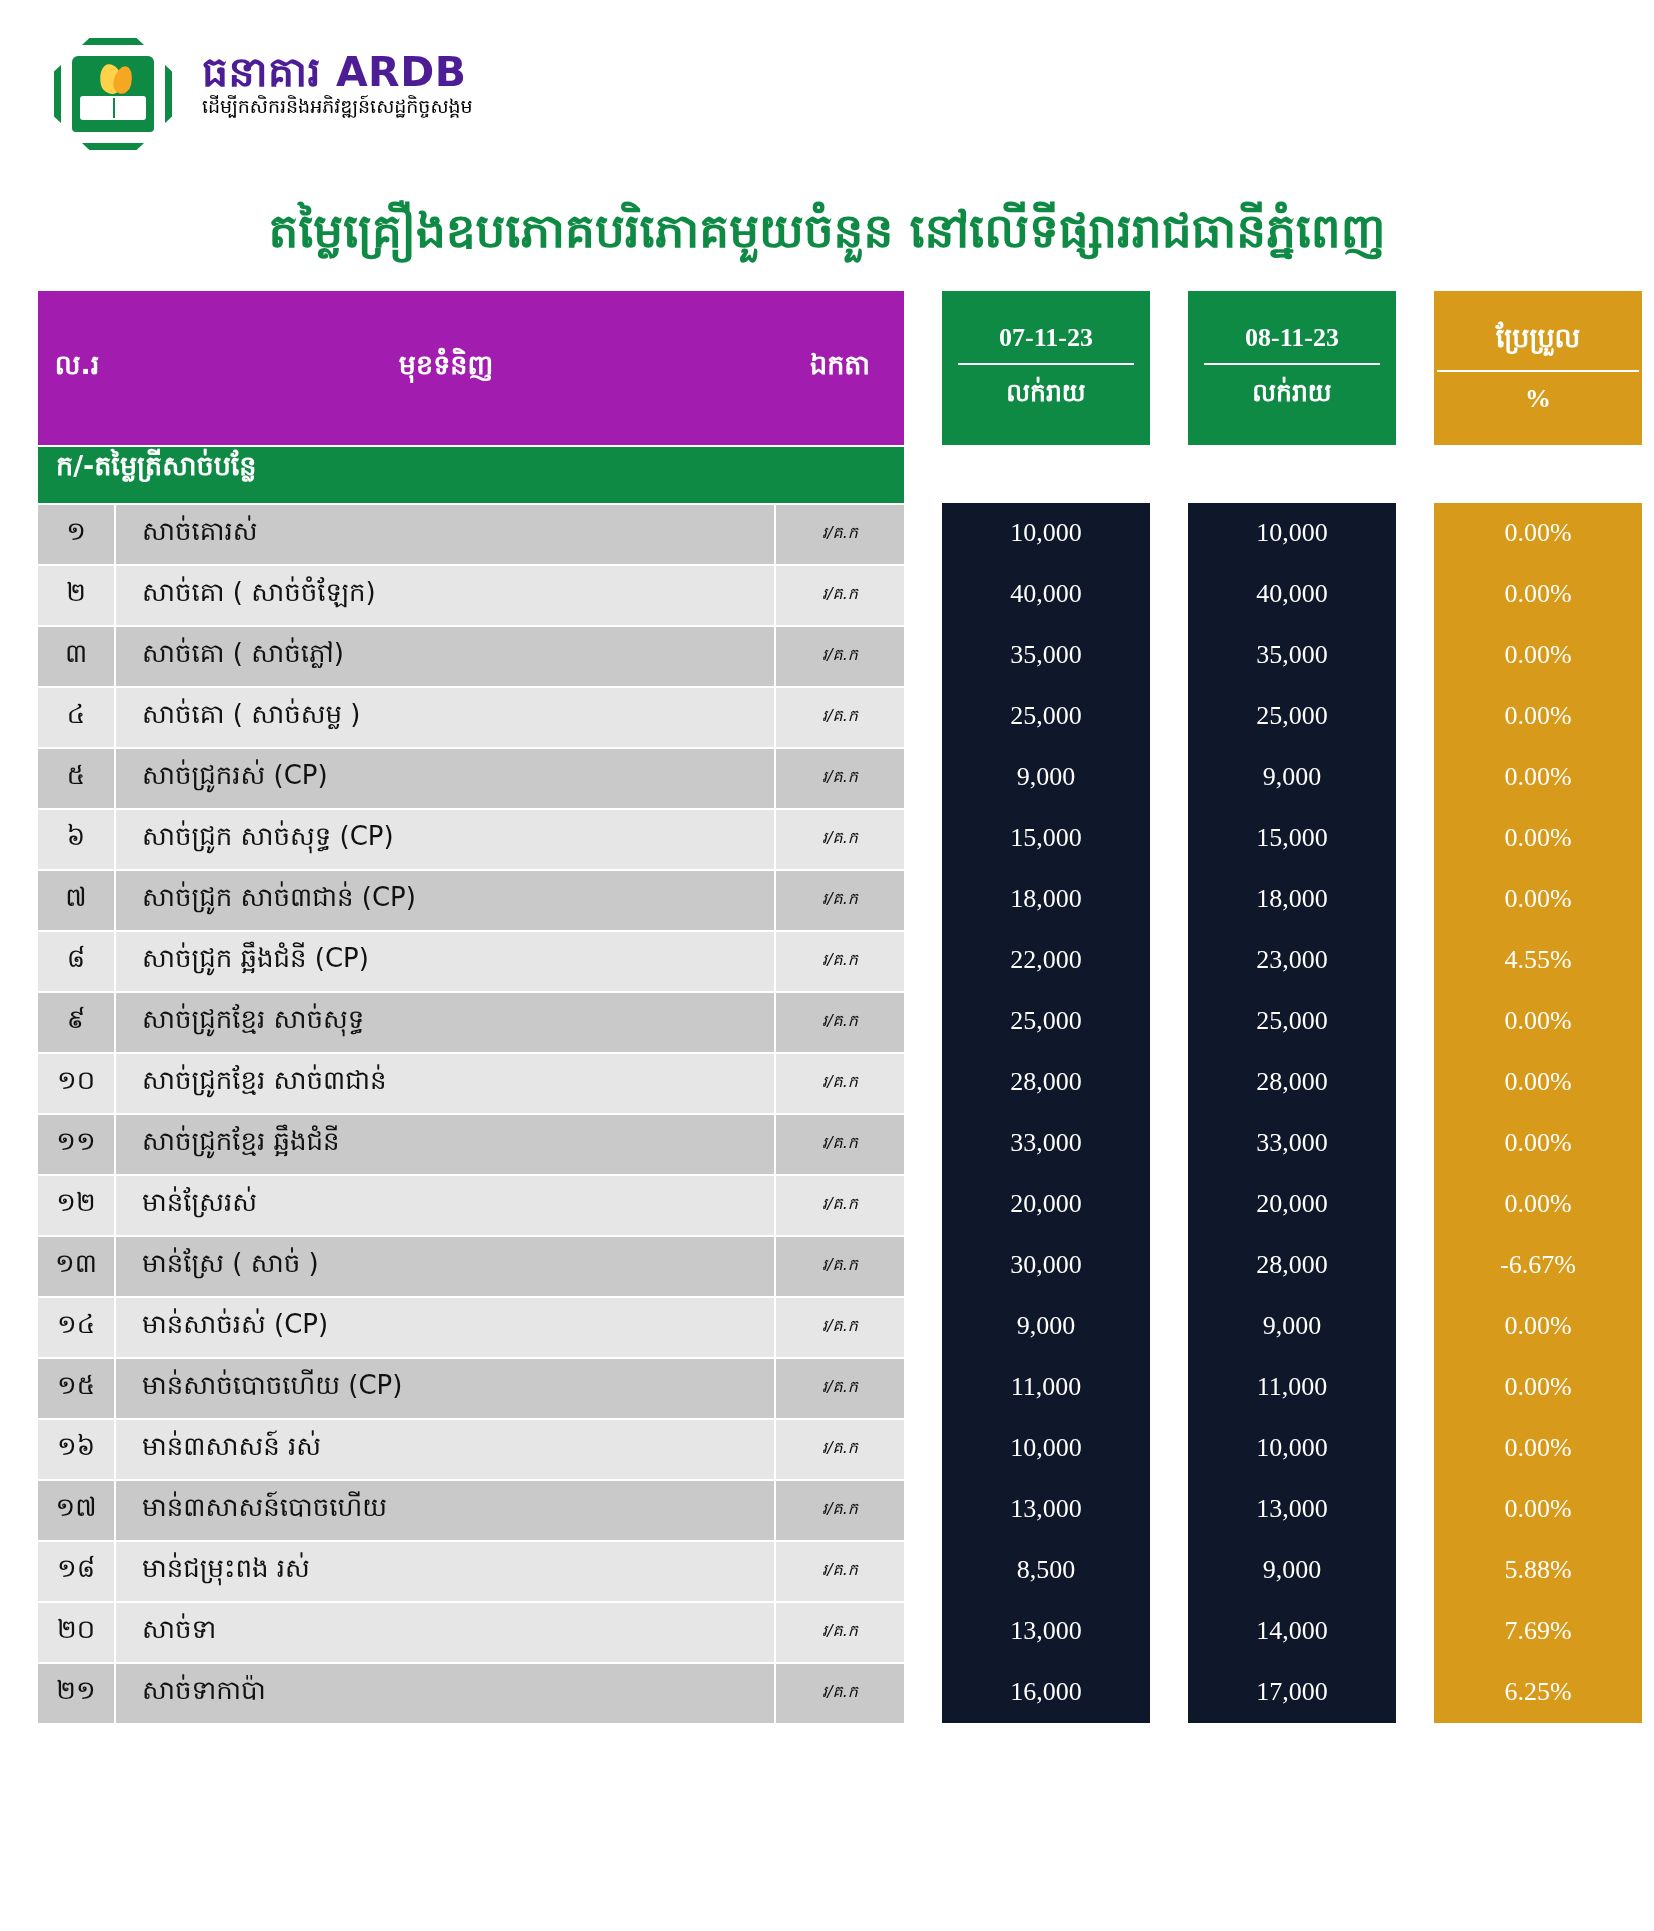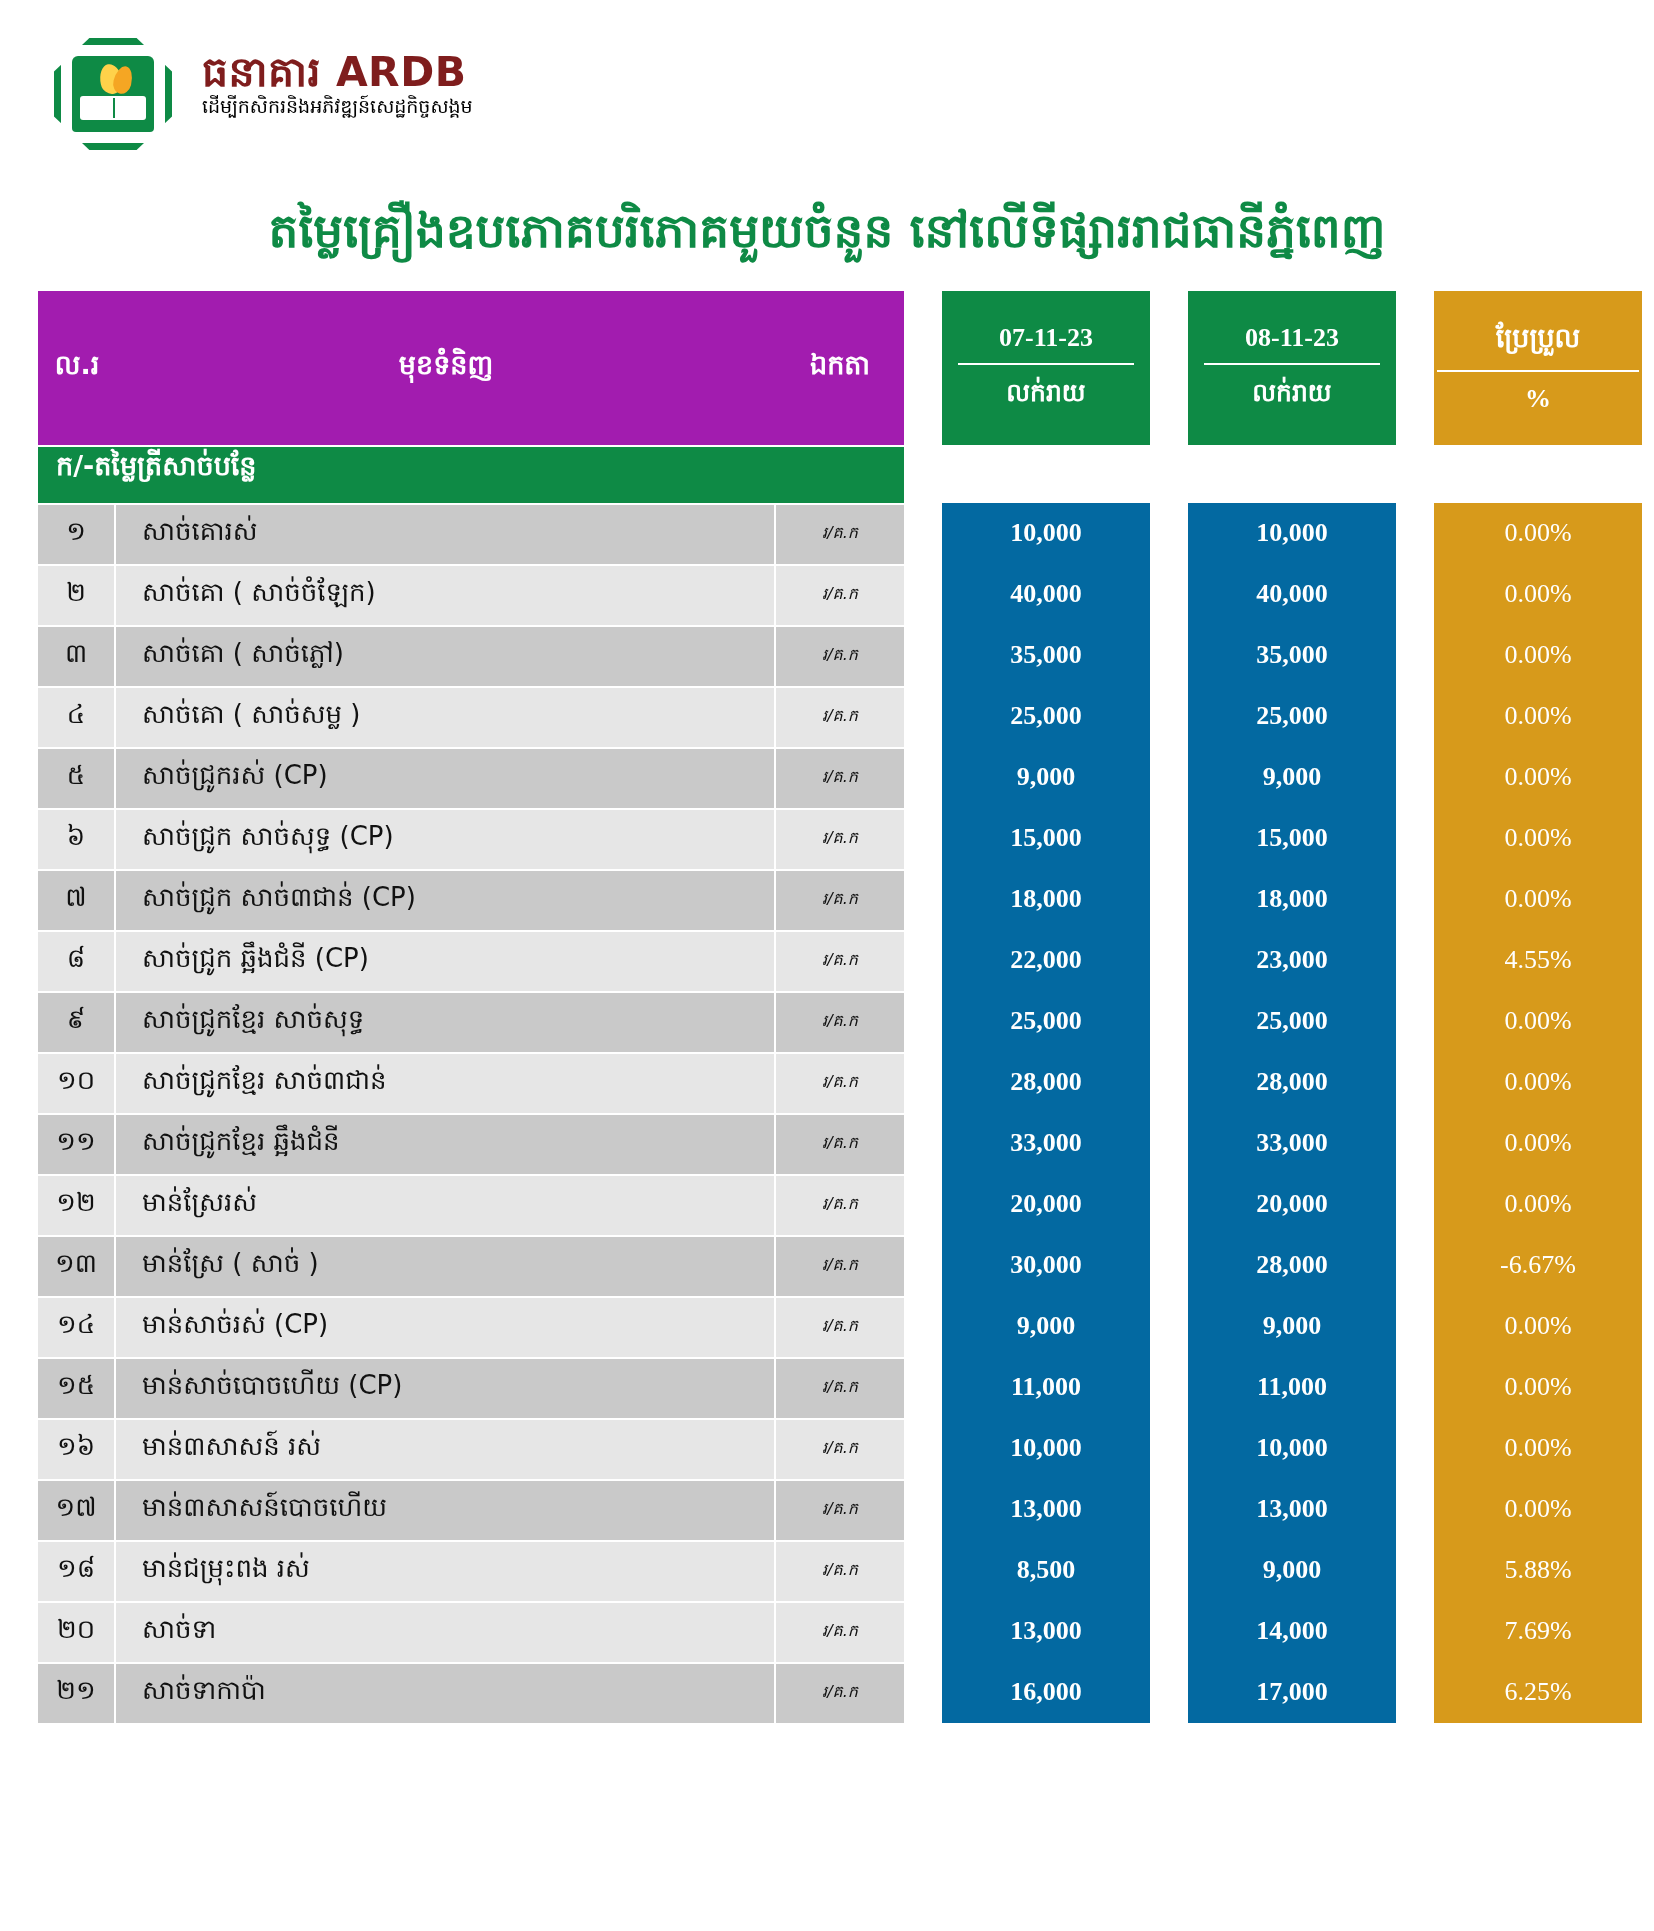--- a/index.html
+++ b/index.html
@@ -87,21 +87,21 @@
     transform: rotate(14deg);
   }
   .logo-text {
     padding-left: 14px;
     padding-top: 22px;
   }
   .bank-name {
     font-family: "DejaVu Sans", sans-serif;
     font-size: 41px;
     font-weight: 700;
-    color: #7f1d1d;
+    color: #4c1d95;
     line-height: 1.1;
     letter-spacing: .5px;
   }
   .bank-tagline {
     font-size: 19px;
     color: #000000;
     line-height: 1.2;
   }
 
   
@@ -205,28 +205,27 @@
     padding: 4px 8px;
   }
   tr.alt td.no, tr.alt td.item, tr.alt td.unit {
     background: #e6e6e6;
   }
   td.no { text-align: center; }
   td.item { text-align: left; padding-left: 26px; }
   td.unit { text-align: center; border-right: none; font-size: 16px; font-style: italic; }
 
   td.val {
-    background: #0369a1;
+    background: #0f172a;
     color: #ffffff;
     text-align: center;
     font-size: 26px;
     font-family: "Liberation Serif", serif;
     height: 61px;
     padding: 4px;
-    font-weight: bold;
   }
   td.pct {
     background: #d79a1b;
     color: #ffffff;
     text-align: center;
     font-size: 26px;
     font-family: "Liberation Serif", serif;
     height: 61px;
     padding: 4px;
   }

